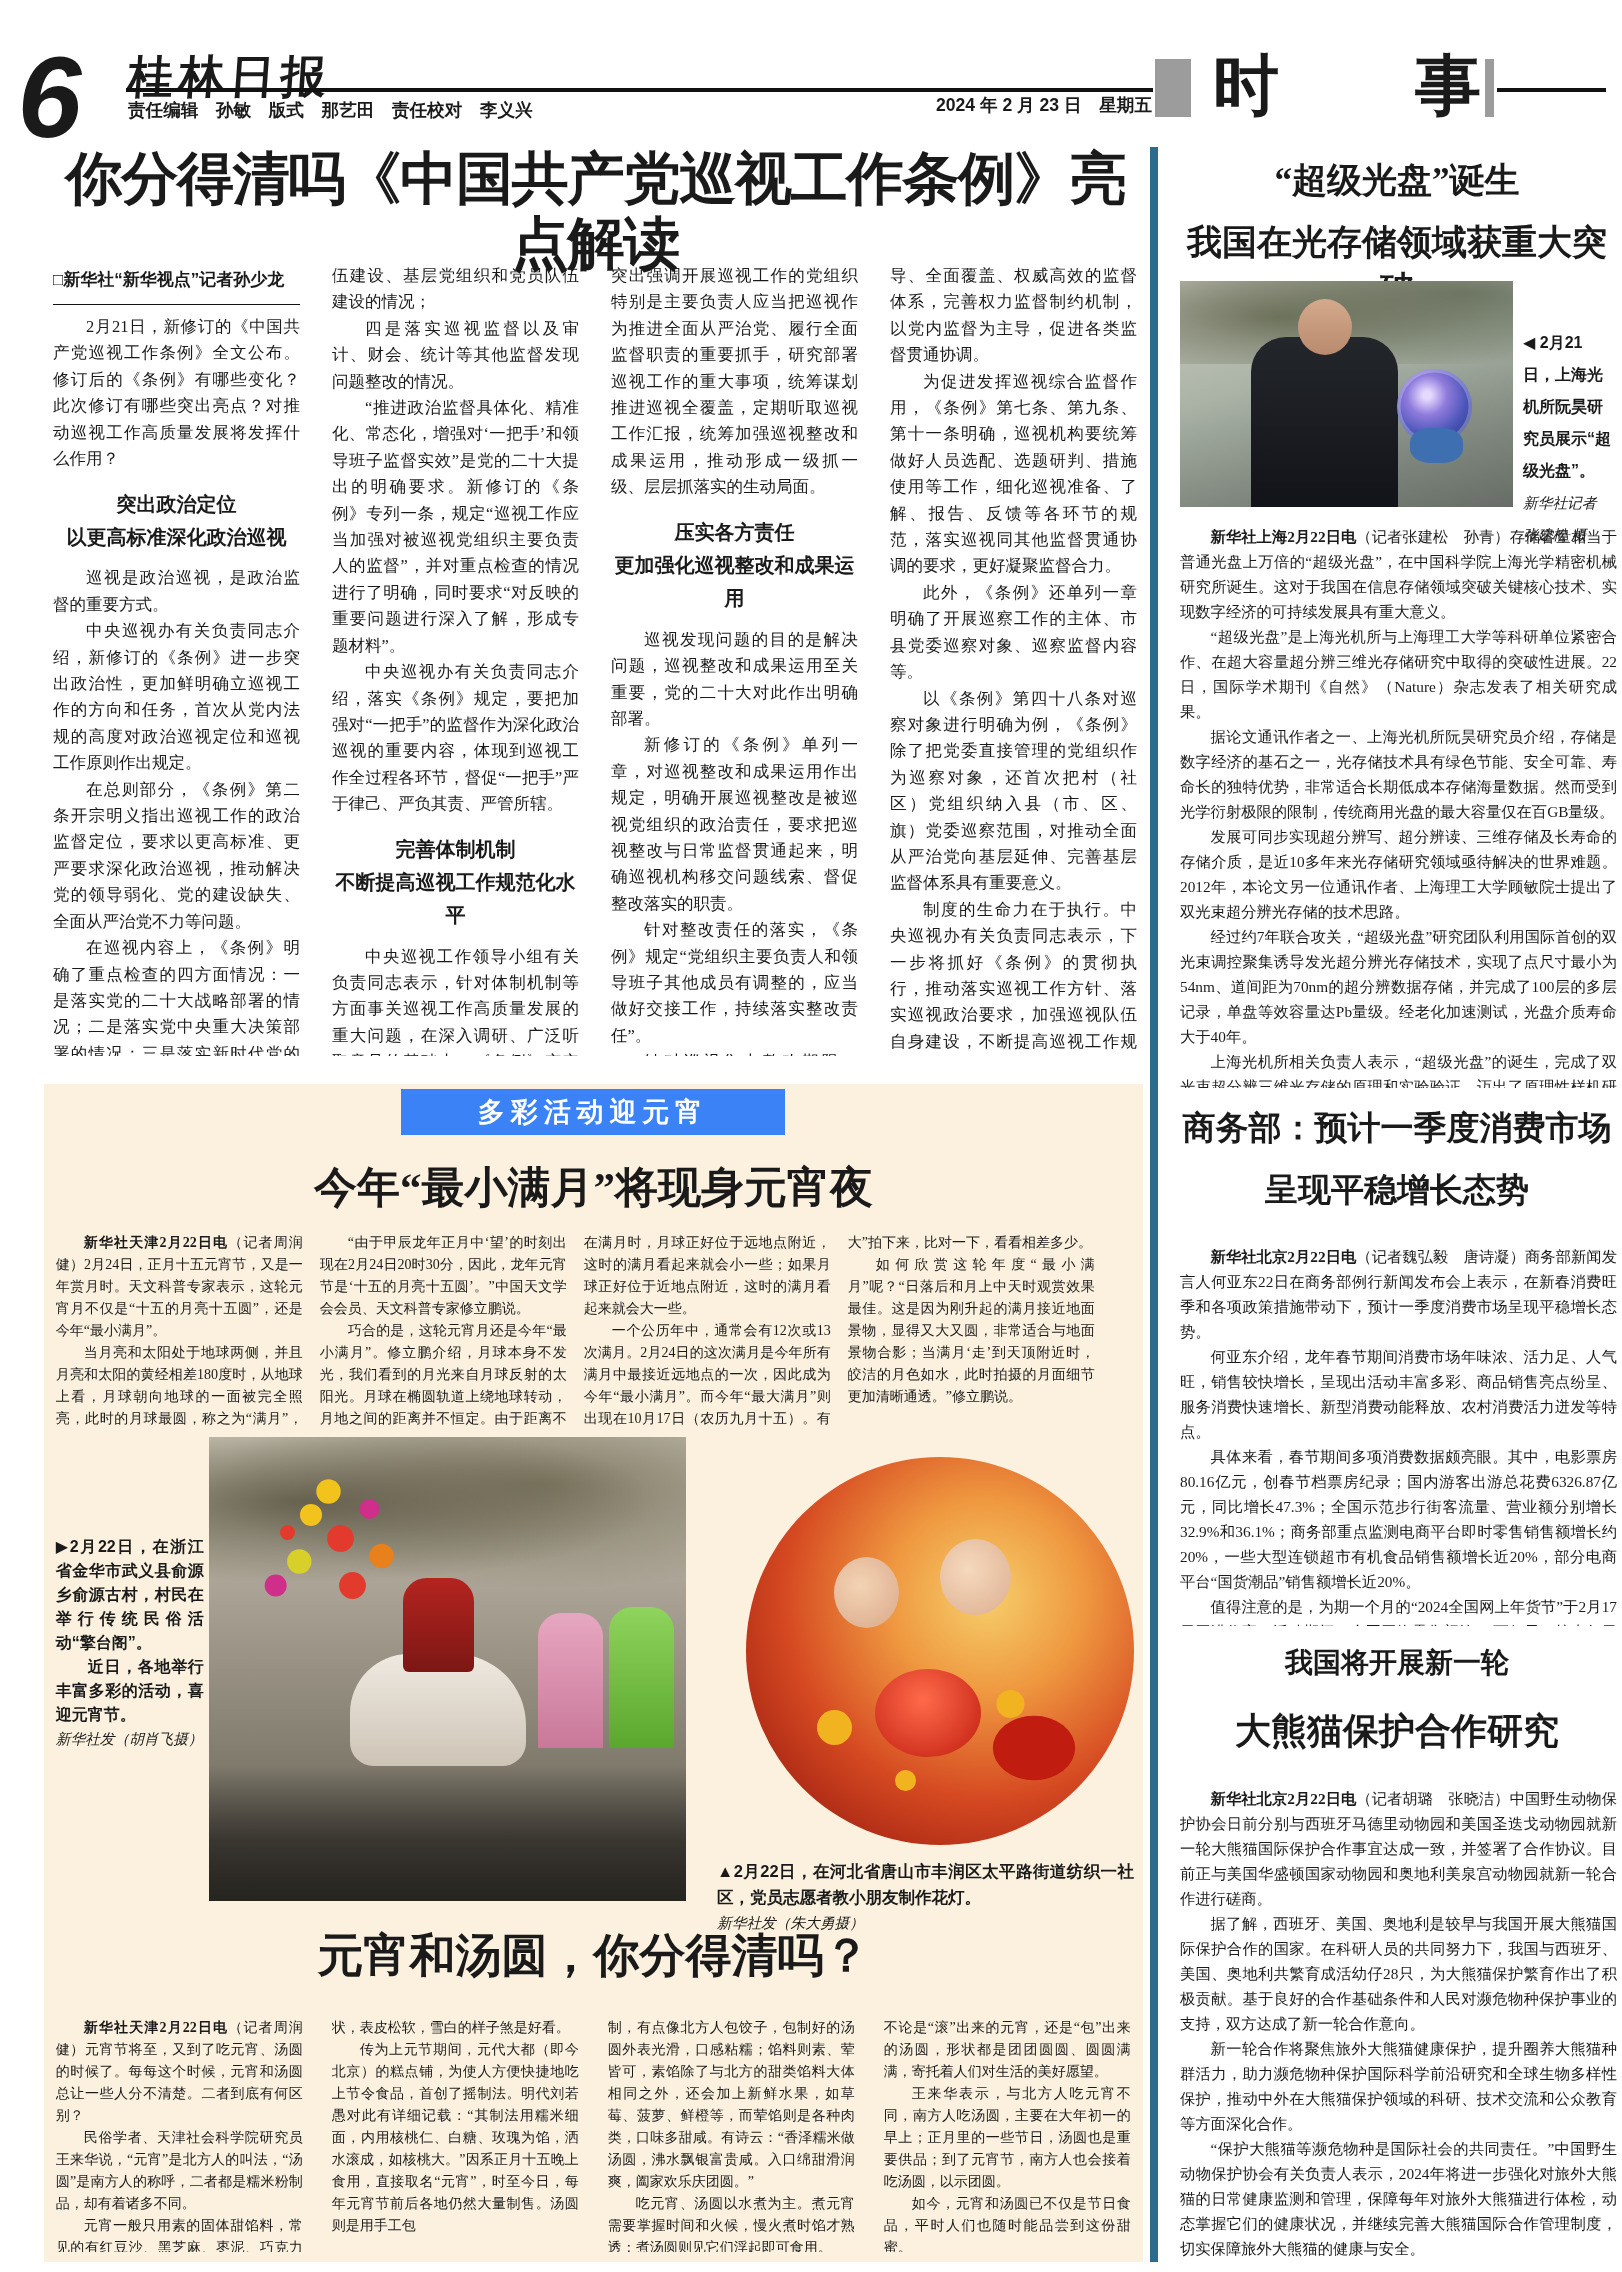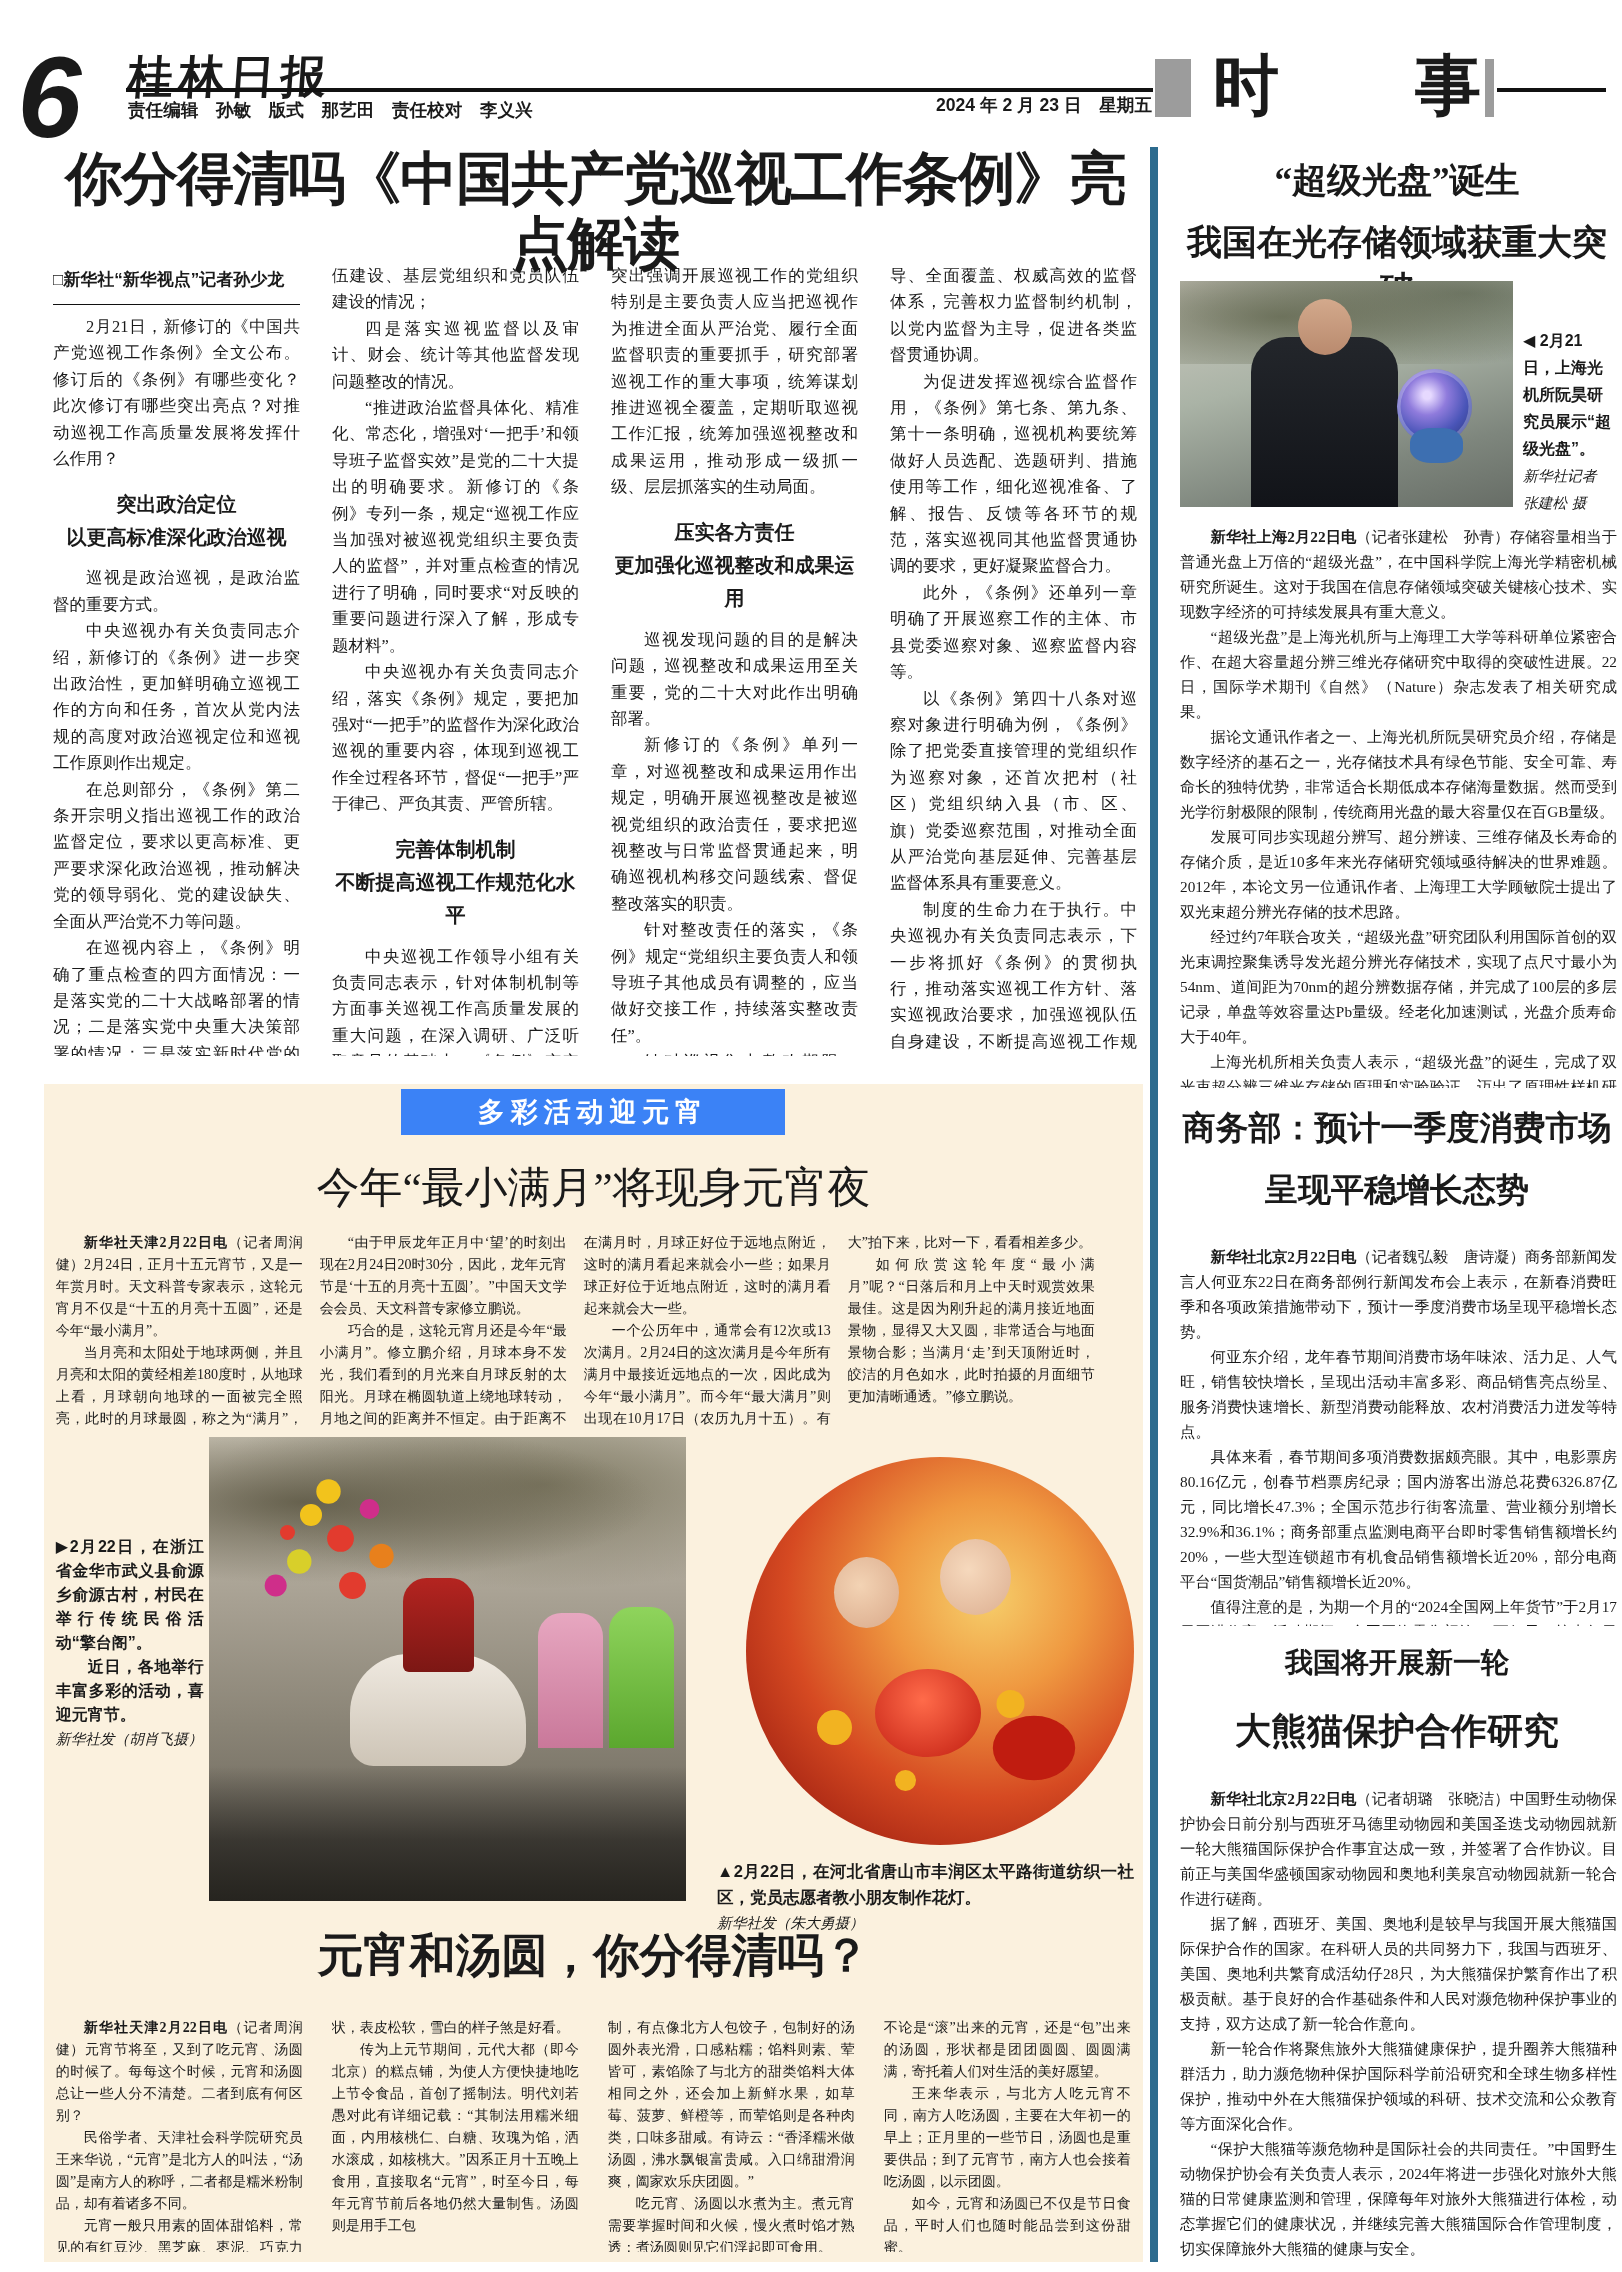--- a/index.html
+++ b/index.html
@@ -43,38 +43,38 @@
                       radial-gradient(ellipse at 75% 40%,rgba(70,80,60,.6),rgba(70,80,60,0) 70%);}
   .ph-figure{position:absolute;left:71px;top:56px;width:147px;height:176px;border-radius:35px 35px 0 0;
              background:linear-gradient(180deg,#23262b,#111318);}
   .ph-head{position:absolute;left:118px;top:17.6px;width:54px;height:56px;border-radius:50%;
            background:linear-gradient(180deg,#d3a98c,#b98a6e);}
   .ph-disc{position:absolute;left:217px;top:88px;width:75px;height:75px;border-radius:50%;
            background:radial-gradient(circle at 40% 35%,#e6d9ff 6%,#8f7bdc 30%,#4a55b8 60%,#23306e 100%);
            box-shadow:0 0 0 3.5px rgba(255,255,255,.25) inset;}
   .ph-glove{position:absolute;left:230px;top:147px;width:53px;height:35px;border-radius:40%;
             background:#3d6fb1;}
-  .disc-caption{left:1523px;top:327px;width:89px;font-size:16px;font-weight:bold;line-height:27px;
+  .disc-caption{left:1523px;top:327px;width:89px;font-size:16px;font-weight:bold;line-height:32px;
                 font-family:"Liberation Sans","DejaVu Sans",sans-serif;}
   .disc-caption .credit{font-family:"DejaVu Serif",serif;font-weight:normal;font-style:italic;font-size:14.7px;}
   .r-body{left:1180px;width:437px;overflow:hidden;font-size:15.3px;line-height:25px;}
   .disc-body{top:524px;height:564px;}
   .mof-h1{top:1106px;font-size:33px;}
   .mof-h2{top:1168px;font-size:33px;}
   .mof-body{top:1244px;height:382px;}
   .panda-h1{top:1644px;font-size:28px;}
   .panda-h2{top:1707px;font-size:36px;}
   .panda-body{top:1786px;height:477px;}
   
   .festival-panel{left:44px;top:1084px;width:1099px;height:1178px;}
   .banner{position:absolute;left:357px;top:4.7px;width:384px;height:46px;line-height:46px;
           text-align:center;color:#fff;font-size:27px;font-weight:bold;letter-spacing:5.9px;
           font-family:"Liberation Sans","DejaVu Sans",sans-serif;}
   .moon-headline{position:absolute;left:0;top:75px;width:1099px;text-align:center;
-                 font-size:43px;font-weight:normal;}
+                 font-size:43px;font-weight:bold;}
   .moon-cols{position:absolute;left:11.8px;top:148px;width:1075px;height:201px;display:flex;gap:17px;}
   .fcol{width:247px;overflow:hidden;font-size:14px;line-height:22px;}
   .parade-photo{position:absolute;left:165px;top:353px;width:477px;height:464px;overflow:hidden;
                 background:linear-gradient(180deg,#c9c3b4 0%,#a9a294 34%,#8a8476 62%,#5f5a50 100%);}
   .pp-trees{position:absolute;left:0;top:-23.5px;width:100%;height:176px;
             background:radial-gradient(ellipse at 20% 50%,rgba(85,80,60,.8),rgba(85,80,60,0) 65%),
                        radial-gradient(ellipse at 70% 40%,rgba(100,95,70,.7),rgba(100,95,70,0) 70%);}
   .pp-flowers{position:absolute;left:71px;top:88px;width:15.3px;height:15.3px;border-radius:50%;background:#e23b2e;
       box-shadow:23.5px -17.6px 0 3.5px #f2c31c, 53px 5.9px 0 5.9px #e23b2e, 11.8px 29px 0 4.7px #d8cf2a,
                  82px -23.5px 0 2.4px #cf2e8a, 41px -41px 0 4.7px #f2c31c, 94px 23.5px 0 4.7px #e8801c,

